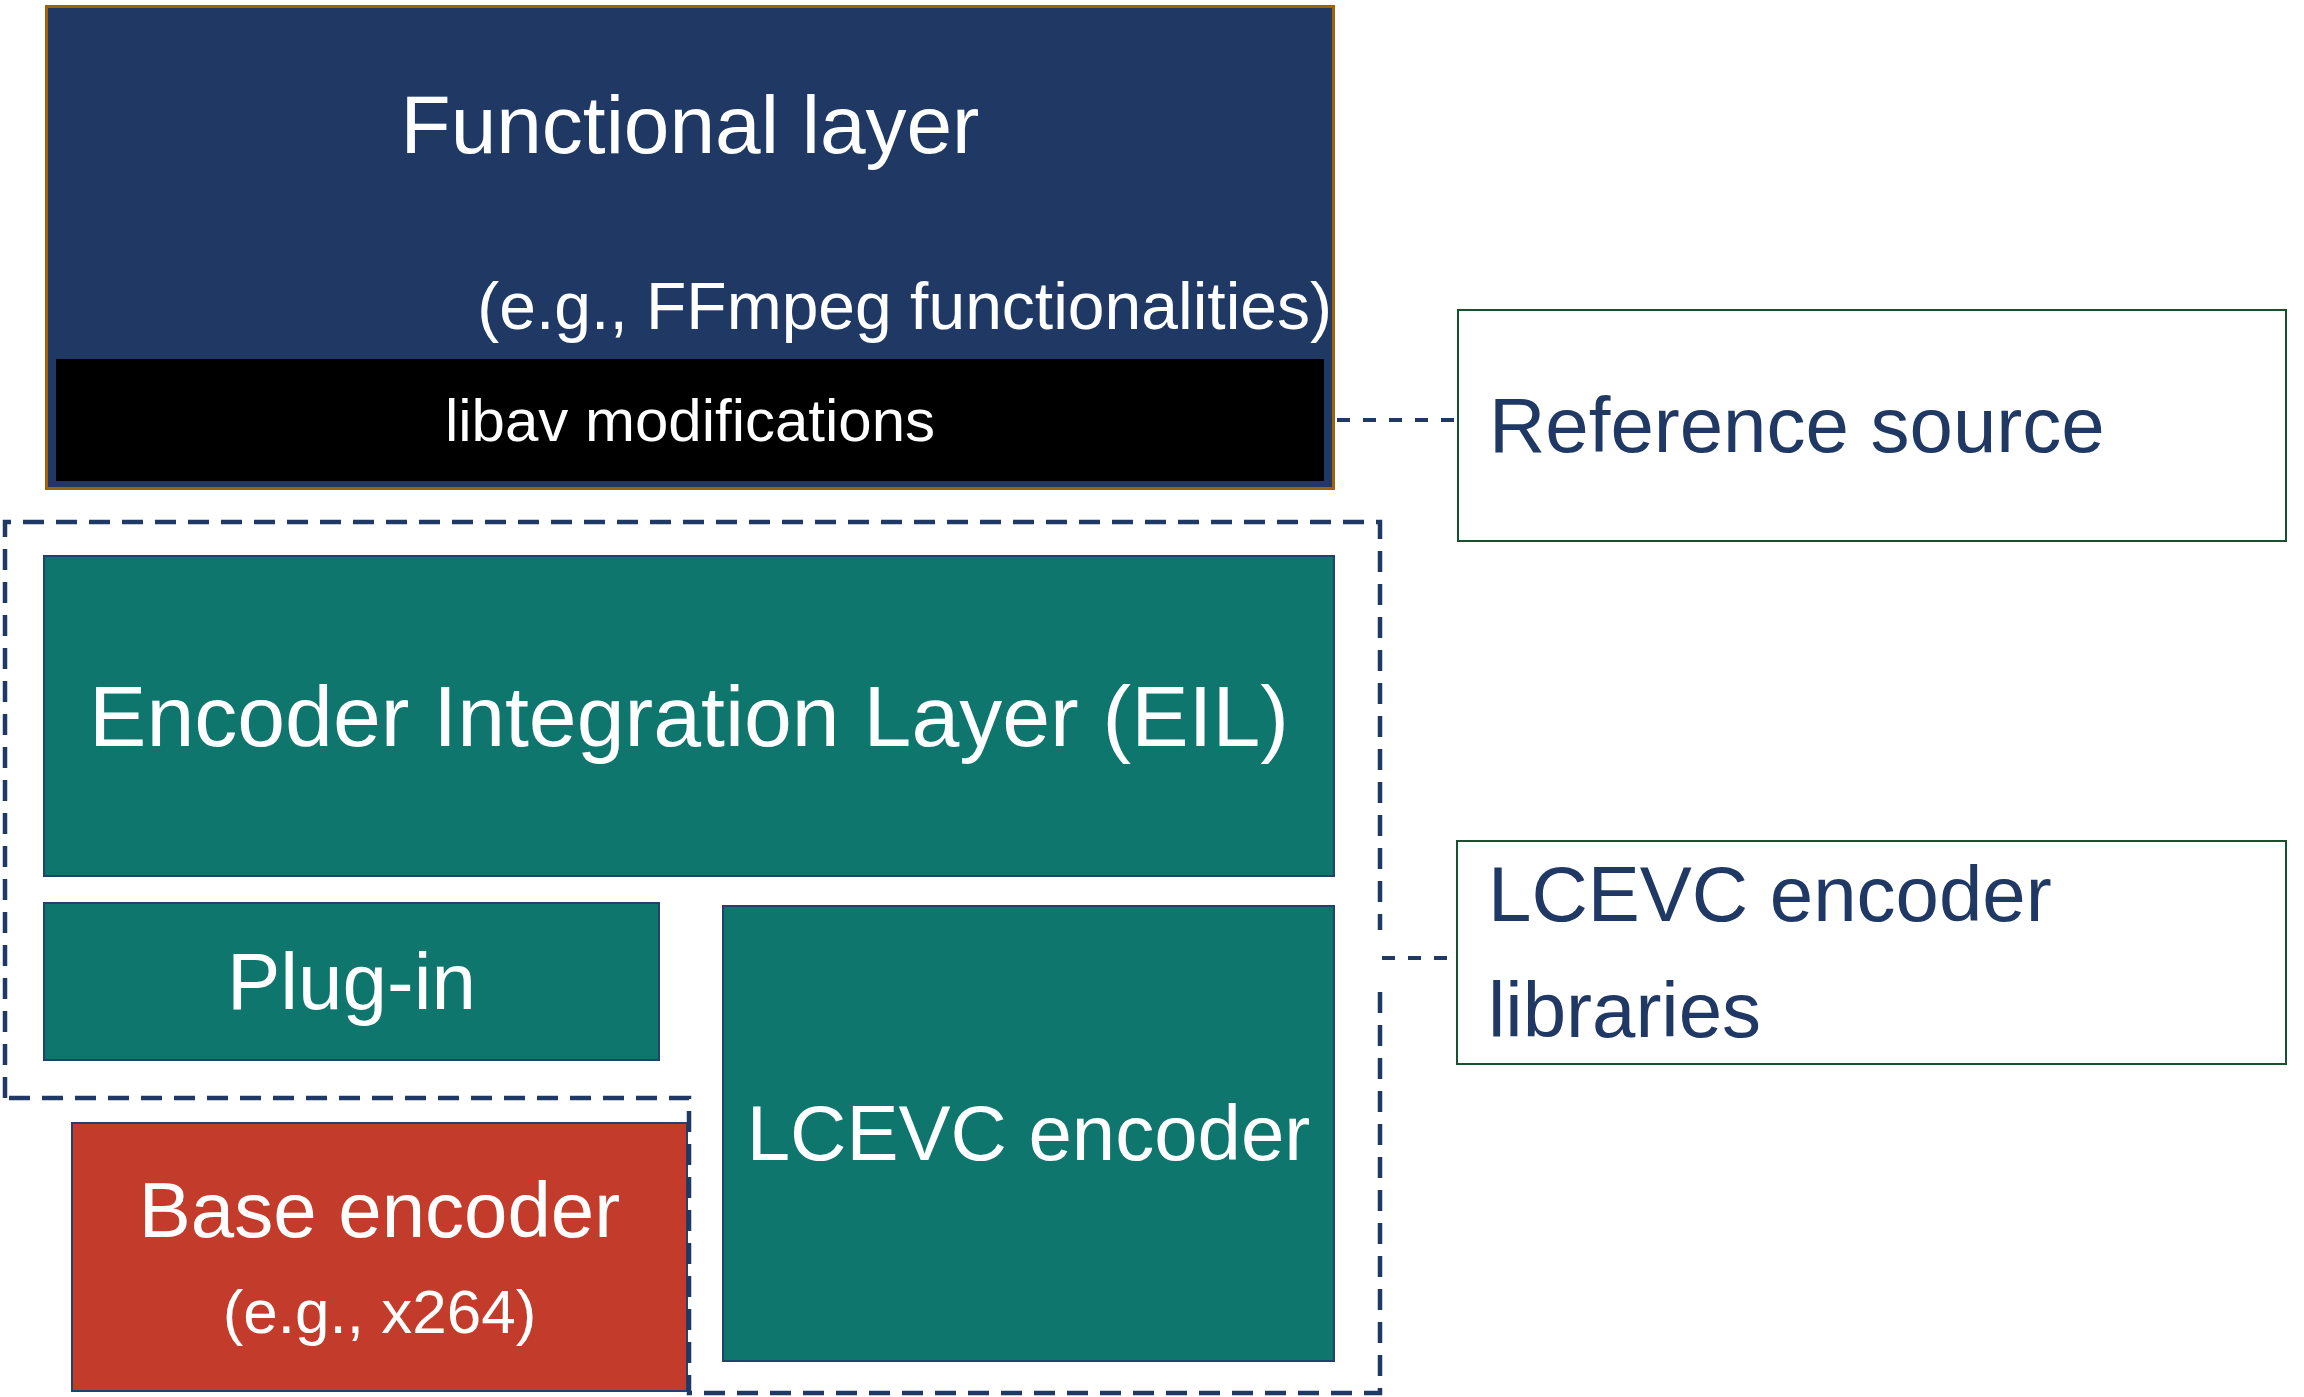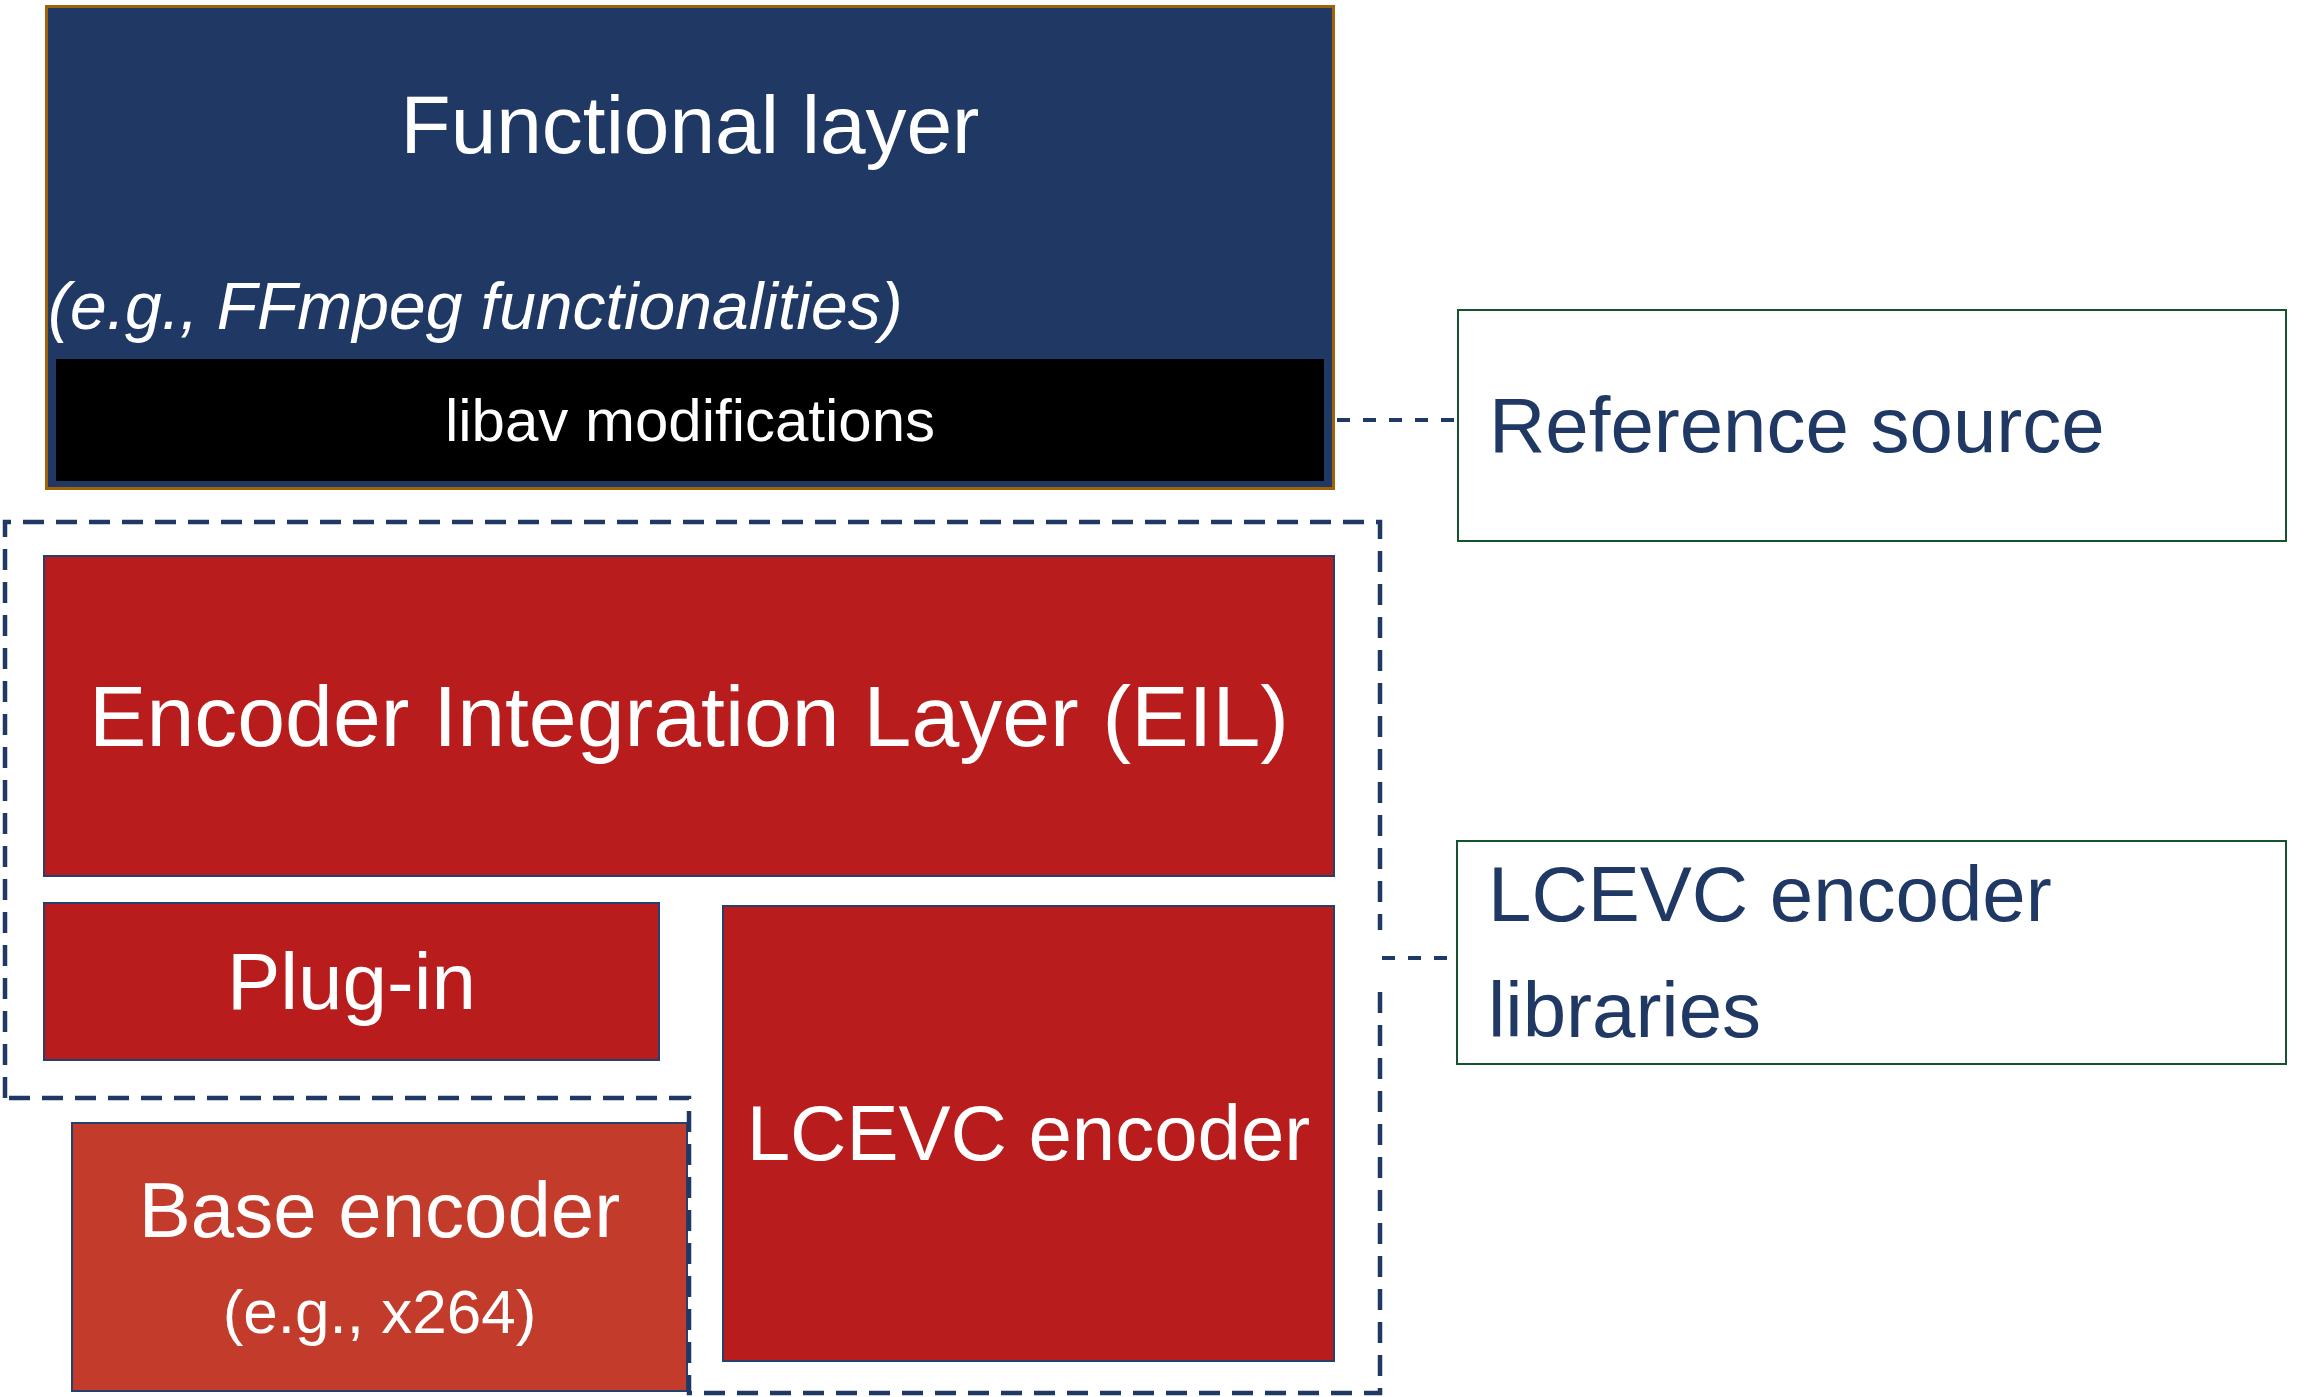--- a/index.html
+++ b/index.html
@@ -27,41 +27,40 @@
   .functional-title {
     left: 0; right: 0; top: 72px;
     text-align: center;
     color: #ffffff;
     font-size: 82px;
     line-height: 1.1;
     white-space: nowrap;
   }
   .functional-subtitle {
     left: 0; right: 0; top: 262px;
-    text-align: left;
+    text-align: right;
     color: #ffffff;
     font-size: 66px;
     line-height: 1.1;
     white-space: nowrap;
-    font-style: italic;
   }
   .libav-strip {
     left: 8px; right: 8px; bottom: 6px; height: 122px;
     background: #000000;
     display: flex; align-items: center; justify-content: center;
   }
   .libav-strip span {
     color: #ffffff;
     font-size: 60px;
     white-space: nowrap;
   }
 
   
   .bluebox {
-    background: #b91c1c;
+    background: #0f766e;
     border: 2px solid #24416E;
     box-sizing: border-box;
     display: flex; align-items: center; justify-content: center;
     color: #ffffff;
     white-space: nowrap;
   }
   .eil-box    { left: 43px;  top: 555px; width: 1292px; height: 322px; font-size: 86px; }
   .plugin-box { left: 43px;  top: 902px; width: 617px;  height: 159px; font-size: 80px; }
   .lcevc-box  { left: 722px; top: 905px; width: 613px;  height: 457px; font-size: 78px; }
 

